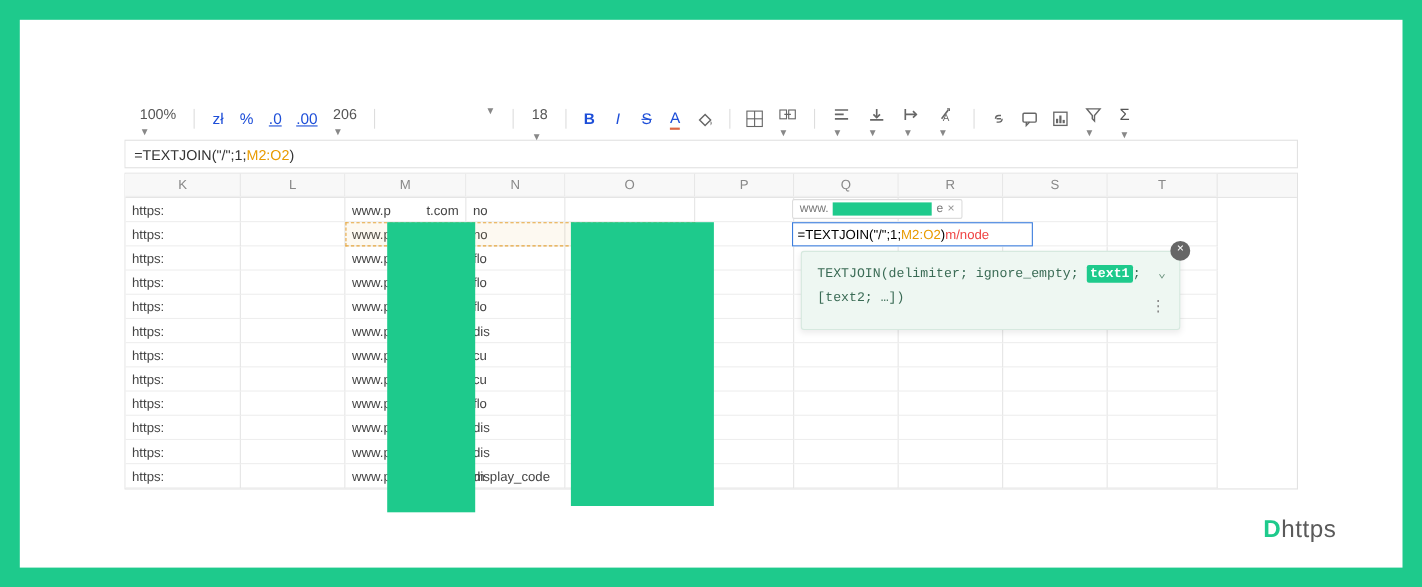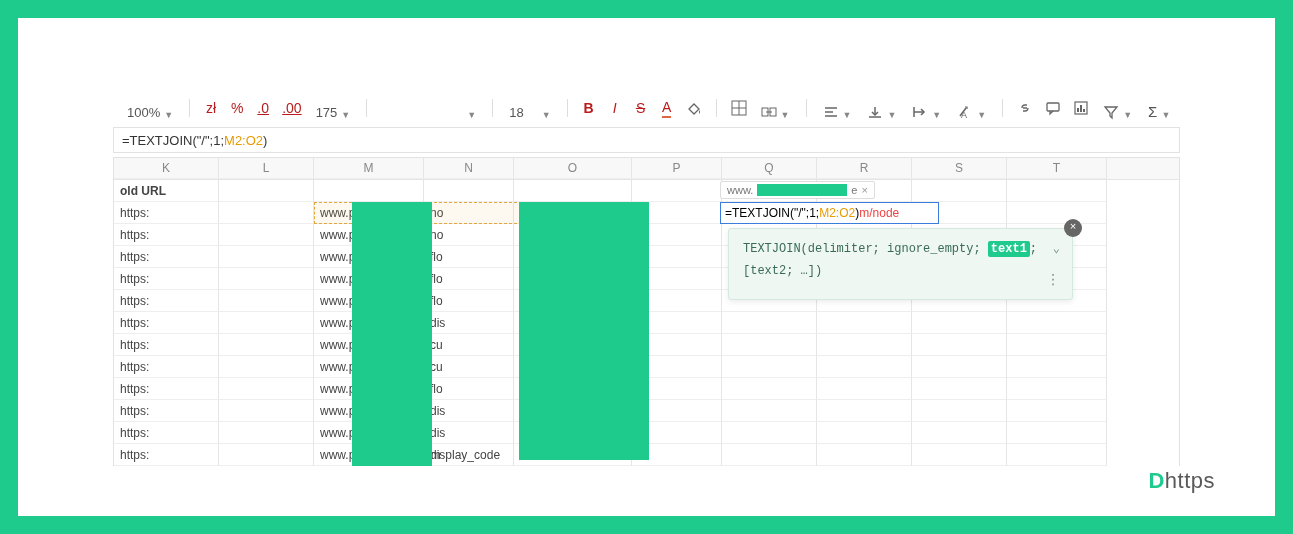--- a/index.html
+++ b/index.html
@@ -34,34 +34,35 @@
     color: #777;
     padding-left: 8px;
   }
   .tb-btn {
     display: inline-flex;
     align-items: center;
     justify-content: center;
     min-width: 22px;
     height: 24px;
     padding: 0 4px;
-    color: #b91c1c;
+    color: #1d4ed8;
     cursor: pointer;
     font-size: 14px;
     filter: blur(0.3px);
   }
   .tb-sep { width: 1px; height: 18px; background: #ddd; margin: 0 6px; }
   .tb-dd {
     display: inline-flex;
-    align-items: flex-end;
+    align-items: flex-start;
     padding: 0 6px;
     height: 24px;
     color: #555;
     gap: 4px;
     cursor: pointer;
+    flex-direction: column;
   }
   .chev { font-size: 9px; color: #888; }
   .underline-red { border-bottom: 2px solid #d64; padding-bottom: 1px; }
   
   .formula-bar {
     border: 1px solid #e2e2e2;
     background: #fff;
     height: 26px;
     display: flex;
     align-items: center;
@@ -214,21 +215,21 @@
       <div class="tb-sep"></div>
       <div class="tb-btn">zł</div>
       <div class="tb-btn">%</div>
       <div class="tb-btn">
         <span style="text-decoration:underline">.0</span>
       </div>
       <div class="tb-btn">
         <span style="text-decoration:underline">.00</span>
       </div>
       <div class="tb-dd">
-        <span>175</span>
+        <span>206</span>
         <span class="chev">▼</span>
       </div>
       <div class="tb-sep"></div>
       <div style="width:80px"></div>
       <div class="tb-dd">
         <span class="chev">▼</span>
       </div>
       <div class="tb-sep"></div>
       <div class="tb-dd">
         <span>18</span>
@@ -349,32 +350,20 @@
           <div class="hcell c-N">N</div>
           <div class="hcell c-O">O</div>
           <div class="hcell c-P">P</div>
           <div class="hcell c-Q">Q</div>
           <div class="hcell c-R">R</div>
           <div class="hcell c-S">S</div>
           <div class="hcell c-T">T</div>
         </div>
       <div id="rows">
           <div class="row">
-            <div class="cell c-K bold">old URL</div>
-            <div class="cell c-L"></div>
-            <div class="cell c-M"></div>
-            <div class="cell c-N"></div>
-            <div class="cell c-O"></div>
-            <div class="cell c-P"></div>
-            <div class="cell c-Q"></div>
-            <div class="cell c-R"></div>
-            <div class="cell c-S"></div>
-            <div class="cell c-T"></div>
-          </div>
-          <div class="row">
             <div class="cell c-K">https:</div>
             <div class="cell c-L"></div>
             <div class="cell c-M" style="justify-content: space-between;">
               <span>www.p</span>
               <span style="margin-left: auto;">t.com</span>
             </div>
             <div class="cell c-N">no</div>
             <div class="cell c-O"></div>
             <div class="cell c-P"></div>
             <div class="cell c-Q"></div>

